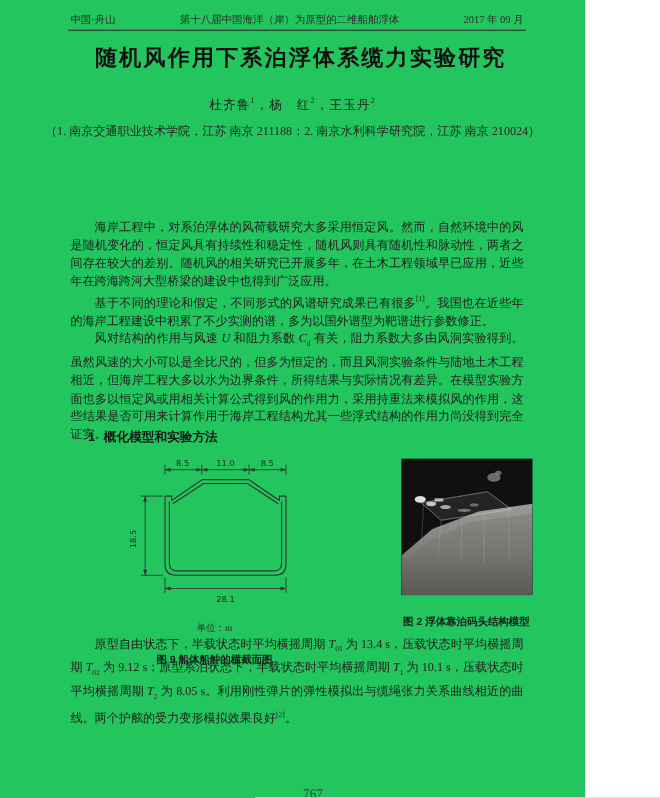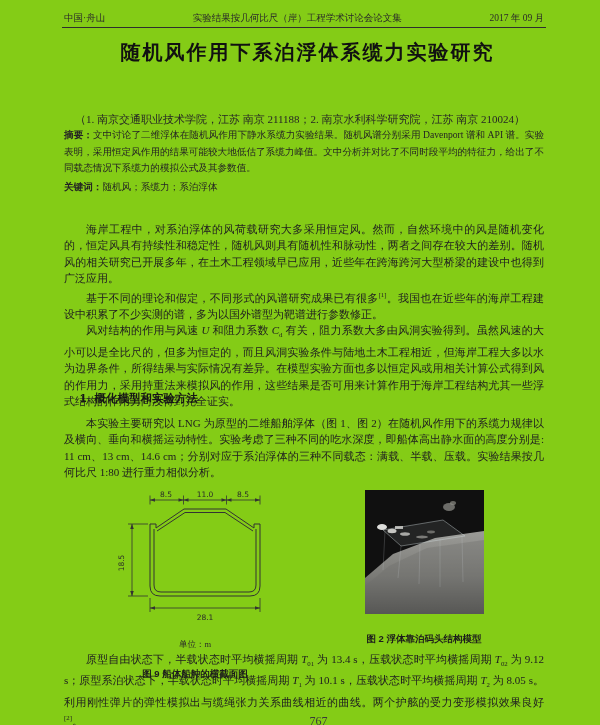--- a/index.html
+++ b/index.html
@@ -1,18 +1,18 @@
 <!DOCTYPE html>
 <html lang="zh"><head>
 <meta charset="utf-8">
 <style>
   html,body{margin:0;padding:0;background:#ffffff;}
   .page{
-    position:relative; width:600px; height:725px; overflow:hidden;
-    background:#84cc16; color:#1f1f1f;
+    position:relative; width:532px; height:725px; overflow:hidden;
+    background:#22c55e; color:#1f1f1f;
     font-family:"Liberation Serif","DejaVu Serif",serif;
   }
   
   .hdr{position:absolute; top:12px; left:64px; right:56px;
        display:flex; justify-content:space-between; align-items:baseline;
        font-size:9.5px; color:#2a2a2a;}
   .hdr-center{flex:1; text-align:center;}
   .hdr-rule{position:absolute; top:27px; left:62px; right:54px;
        border-top:1.3px solid #2e2e2e;}
   
@@ -24,21 +24,21 @@
   .authors sup{font-size:7.5px;}
   .affil{position:absolute; top:112px; left:0; right:0; text-align:center;
        font-size:11px; color:#262626;}
   
   .abs{position:absolute; top:127px; left:64px; right:56px;
        font-size:9.6px; line-height:16.5px; text-align:justify; color:#242424;}
   .abs .lbl{font-family:"Liberation Sans","DejaVu Sans",sans-serif; font-weight:700;}
   .kw{margin-top:2px;}
   
   .intro{position:absolute; top:199px; left:64px; right:56px;
-       font-size:11px; line-height:16.4px; text-align:justify; color:#202020;margin-top:22px;}
+       font-size:11px; line-height:16.4px; text-align:justify; color:#202020;}
   .intro p, .main p{margin:0; text-indent:2em;}
   sup{font-size:0.62em;}
   sub{font-size:0.62em;}
   i.var{font-family:"Liberation Serif","DejaVu Serif",serif; font-style:italic;}
   .main{position:absolute; top:390px; left:64px; right:56px;
        font-size:11px; line-height:16.5px; text-align:justify; color:#202020;}
   .sec-h{font-family:"Liberation Sans","DejaVu Sans",sans-serif;
        font-weight:700; font-size:11.5px; margin:0 0 8px 16px; color:#161616;}
   .sec-h .num{margin-right:8px;}
   
@@ -57,42 +57,38 @@
        font-size:12px; color:#3a3a3a;margin-left:37px;}
   svg text{font-family:"DejaVu Sans","Liberation Sans",sans-serif; fill:#2a2a2a;}
 </style>
 </head>
 <body>
 
 <div class="page">
 
   <div class="hdr">
     <span>中国·舟山</span>
-    <span class="hdr-center">实验结果按几何比尺（岸）工程学术讨论会论文集</span>
+    <span class="hdr-center">第十八届中国海洋（岸）为原型的二维船舶浮体</span>
     <span>2017 年 09 月</span>
   </div>
   <div class="hdr-rule"></div>
 
   <div class="title">随机风作用下系泊浮体系缆力实验研究</div>
+  <div class="authors">杜齐鲁<sup>1</sup>，杨　红<sup>2</sup>，王玉丹<sup>2</sup></div>
   <div class="affil">（1. 南京交通职业技术学院，江苏 南京 211188；2. 南京水利科学研究院，江苏 南京 210024）</div>
 
-  <div class="abs">
-    <div><span class="lbl">摘要：</span><span>文中讨论了二维浮体在随机风作用下静水系缆力实验结果。随机风谱分别采用 Davenport 谱和 API 谱。实验表明，采用恒定风作用的结果可能较大地低估了系缆力峰值。文中分析并对比了不同时段平均的特征力，给出了不同载态情况下系缆力的模拟公式及其参数值。</span></div>
-    <div class="kw"><span class="lbl">关键词：</span><span>随机风；系缆力；系泊浮体</span></div>
-  </div>
 
   <div class="intro">
     <p>海岸工程中，对系泊浮体的风荷载研究大多采用恒定风。然而，自然环境中的风是随机变化的，恒定风具有持续性和稳定性，随机风则具有随机性和脉动性，两者之间存在较大的差别。随机风的相关研究已开展多年，在土木工程领域早已应用，近些年在跨海跨河大型桥梁的建设中也得到广泛应用。</p>
     <p>基于不同的理论和假定，不同形式的风谱研究成果已有很多<sup>[1]</sup>。我国也在近些年的海岸工程建设中积累了不少实测的谱，多为以国外谱型为靶谱进行参数修正。</p>
     <p>风对结构的作用与风速 <i class="var">U</i> 和阻力系数 <i class="var">C</i><sub>d</sub> 有关，阻力系数大多由风洞实验得到。虽然风速的大小可以是全比尺的，但多为恒定的，而且风洞实验条件与陆地土木工程相近，但海岸工程大多以水为边界条件，所得结果与实际情况有差异。在模型实验方面也多以恒定风或用相关计算公式得到风的作用力，采用持重法来模拟风的作用，这些结果是否可用来计算作用于海岸工程结构尤其一些浮式结构的作用力尚没得到完全证实。</p>
   </div>
 
   <div class="main">
     <h2 class="sec-h"><span class="num">1</span><span>概化模型和实验方法</span></h2>
-    <p>本实验主要研究以 LNG 为原型的二维船舶浮体（图 1、图 2）在随机风作用下的系缆力规律以及横向、垂向和横摇运动特性。实验考虑了三种不同的吃水深度，即船体高出静水面的高度分别是: 11 cm、13 cm、14.6 cm；分别对应于系泊浮体的三种不同载态：满载、半载、压载。实验结果按几何比尺 1:80 进行重力相似分析。</p>
 
     <div class="figrow">
 
       <div class="fig1">
         <svg width="170" height="136" viewBox="0 0 170 136">
 
           <text x="56" y="9" font-size="7.5" text-anchor="middle">8.5</text>
           <text x="95" y="9" font-size="7.5" text-anchor="middle">11.0</text>
           <text x="133" y="9" font-size="7.5" text-anchor="middle">8.5</text>
 

